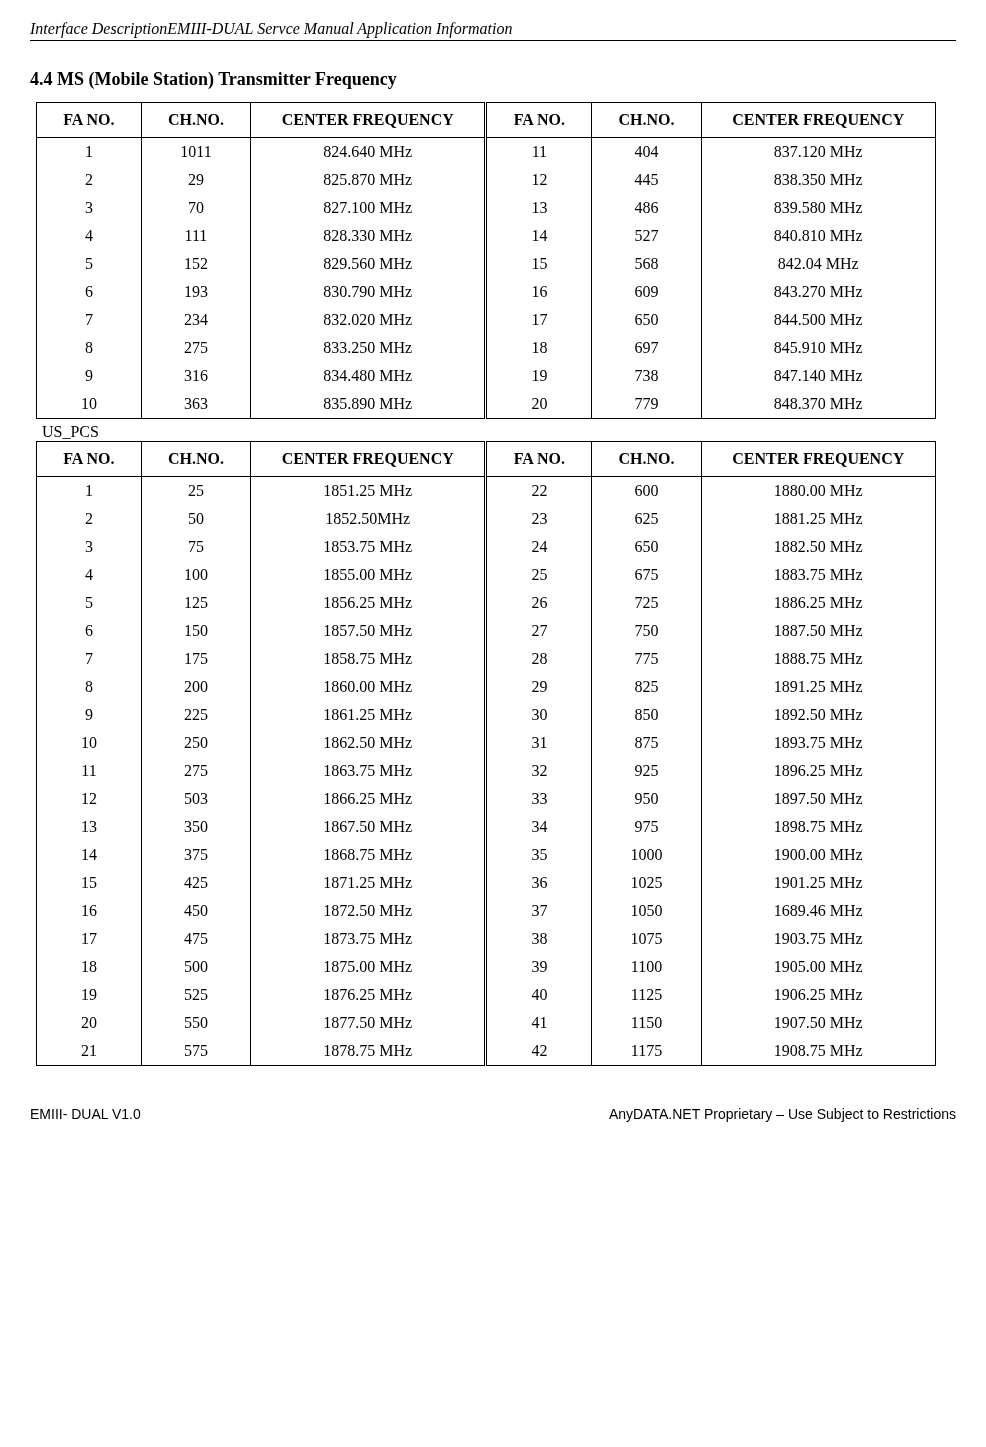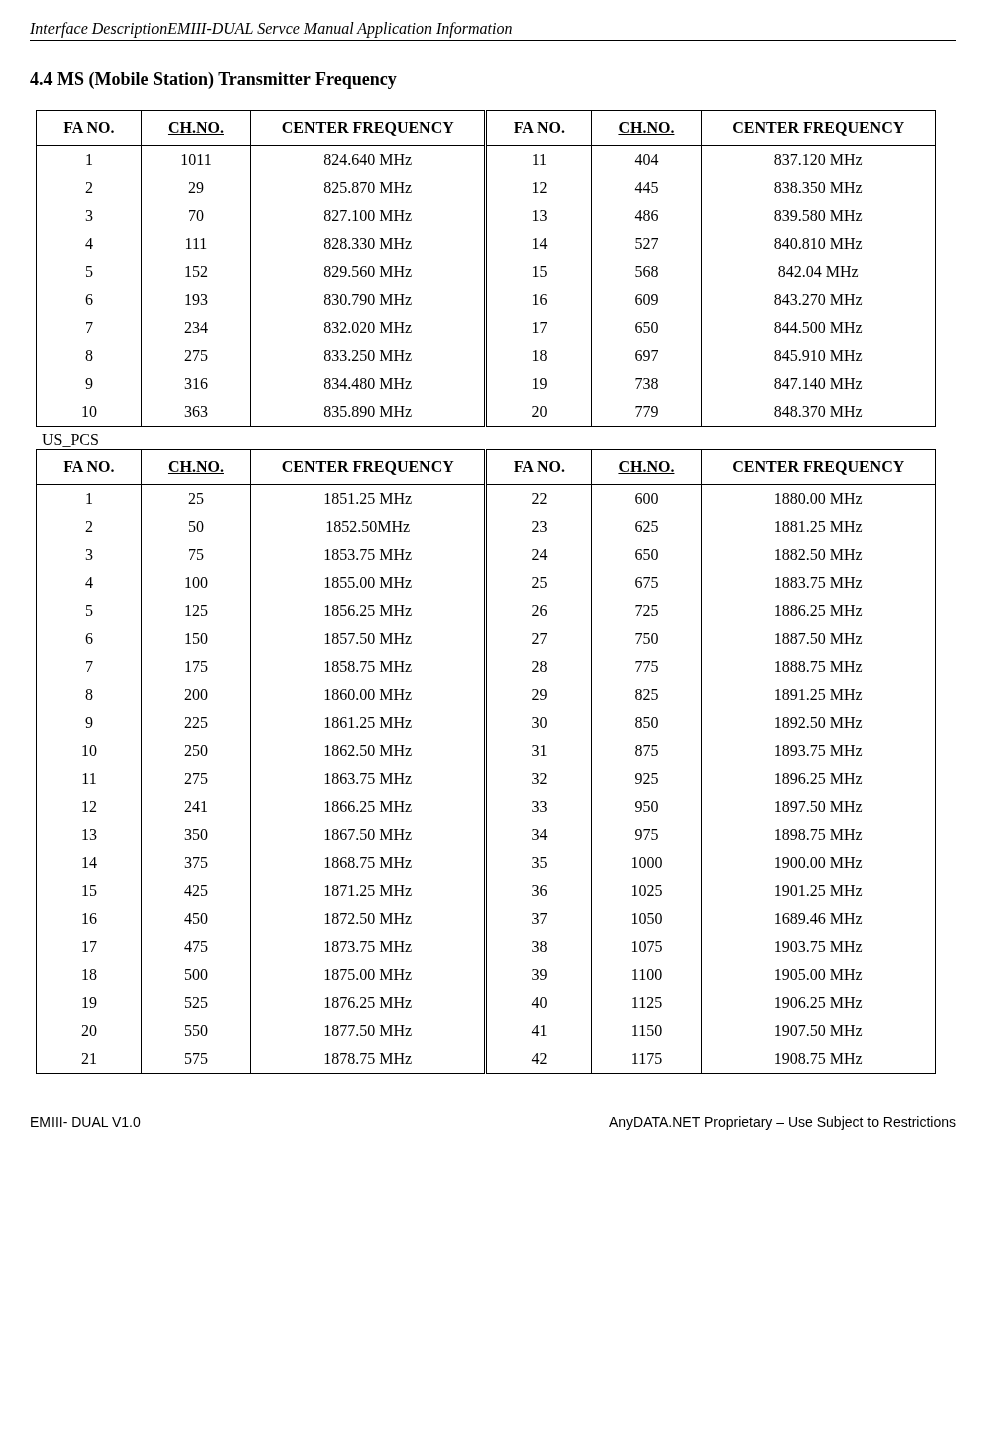--- a/index.html
+++ b/index.html
@@ -13,21 +13,21 @@
   .header-line {
     display: flex;
     font-style: italic;
     border-bottom: 1px solid #000;
     padding-bottom: 2px;
     margin-bottom: 28px;
   }
   .section-title {
     font-weight: bold;
     font-size: 18px;
-    margin-bottom: 20px;
+    margin-bottom: 12px;
   }
   .table-label {
     font-size: 16px;
     margin-left: 12px;
     margin-top: 2px;
   }
   table {
     border-collapse: collapse;
     margin-left: 6px;
     margin-bottom: 4px;
@@ -42,21 +42,21 @@
   td {
     padding: 5px 6px;
     text-align: center;
     border-left: 1.5px solid #000;
     border-right: 1.5px solid #000;
   }
   tbody tr:last-child td {
     border-bottom: 1.5px solid #000;
   }
   .col-fa { width: 80px; }
-  .col-ch { width: 80px; text-decoration: underline; }
+  .col-ch { width: 80px; }
   .col-cf { width: 220px; }
   .col-mid { border-left: 3px double #000; }
   .footer {
     display: flex;
     justify-content: space-between;
     margin-top: 40px;
     font-family: Verdana, Arial, sans-serif;
     font-size: 14px;
     gap: 13px;
   }
@@ -262,21 +262,21 @@
         <tr>
           <td>11</td>
           <td>275</td>
           <td>1863.75 MHz</td>
           <td class="col-mid">32</td>
           <td>925</td>
           <td>1896.25 MHz</td>
         </tr>
         <tr>
           <td>12</td>
-          <td>241</td>
+          <td>503</td>
           <td>1866.25 MHz</td>
           <td class="col-mid">33</td>
           <td>950</td>
           <td>1897.50 MHz</td>
         </tr>
         <tr>
           <td>13</td>
           <td>350</td>
           <td>1867.50 MHz</td>
           <td class="col-mid">34</td>

